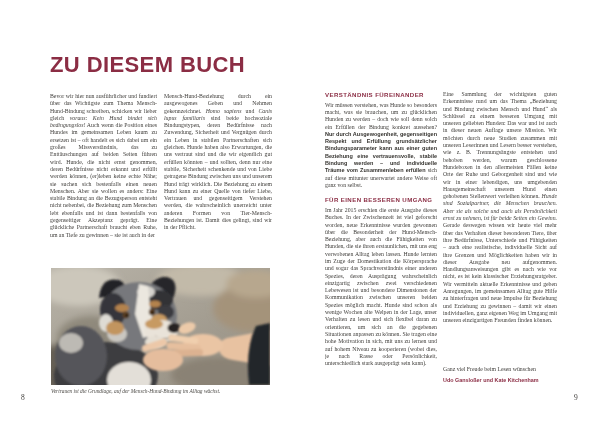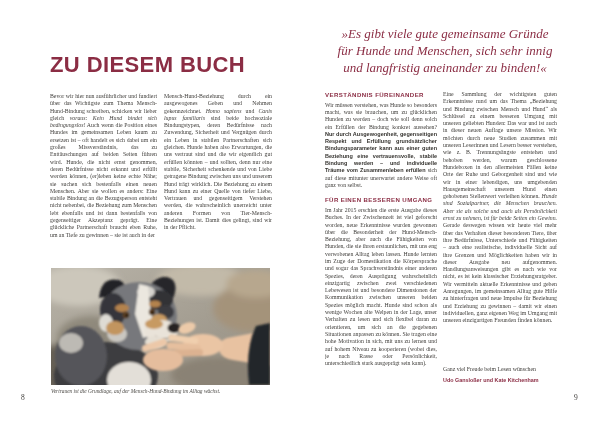--- a/index.html
+++ b/index.html
@@ -124,23 +124,20 @@
       <ellipse cx="136" cy="60" rx="9" ry="5" fill="#eccaa9" transform="rotate(-20 136 60)"></ellipse>
       <ellipse cx="112" cy="92" rx="20" ry="11" fill="#e5bd9d"></ellipse>
       <rect x="90" y="78" width="26" height="7" rx="3.5" fill="#ecc8a8" transform="rotate(-18 90 78)"></rect>
     </g>
     <path d="M219 55 L205 58 Q194 80 198 117 L219 117 Z" fill="#23262c" filter="url(#b1)"></path>
   </svg>
 
   <div class="caption">Vertrauen ist die Grundlage, auf der Mensch-Hund-Bindung im Alltag wächst.</div>
   <div class="pagenum pn-left">8</div>
 
-  <div class="quote">»Es gibt viele gute gemeinsame Gründe
-für Hunde und Menschen, sich sehr innig
-und langfristig aneinander zu binden!«</div>
 
   <div class="col rp-col1">
     <h3 class="colhead">VERSTÄNDNIS FÜREINANDER</h3>
     <p><span>Wir müssen verstehen, was Hunde so besonders macht, was sie brauchen, um zu glücklichen Hunden zu werden – doch wie soll denn solch ein Erfüllen der Bindung konkret aussehen? </span><span class="bold-run">Nur durch Ausgewogenheit, gegenseitigen Respekt und Erfüllung grundsätzlicher Bindungsparameter kann aus einer guten Beziehung eine vertrauensvolle, stabile Bindung werden – und individuelle Träume vom Zusammenleben erfüllen </span><span>sich auf diese mitunter unerwartet andere Weise oft ganz von selbst.</span></p>
     <h3 class="colhead second">FÜR EINEN BESSEREN UMGANG</h3>
     <p>Im Jahr 2015 erschien die erste Ausgabe dieses Buches. In der Zwischenzeit ist viel geforscht worden, neue Erkenntnisse wurden gewonnen über die Besonderheit der Hund-Mensch-Beziehung, aber auch die Fähigkeiten von Hunden, die sie ihren erstaunlichen, mit uns eng verwobenen Alltag leben lassen. Hunde lernten im Zuge der Domestikation die Körpersprache und sogar das Sprachverständnis einer anderen Spezies, deren Ausprägung wahrscheinlich einzigartig zwischen zwei verschiedenen Lebewesen ist und besondere Dimensionen der Kommunikation zwischen unseren beiden Spezies möglich macht. Hunde sind schon als wenige Wochen alte Welpen in der Lage, unser Verhalten zu lesen und sich flexibel daran zu orientieren, um sich an die gegebenen Situationen anpassen zu können. Sie tragen eine hohe Motivation in sich, mit uns zu lernen und auf hohem Niveau zu kooperieren (wobei dies, je nach Rasse oder Persönlichkeit, unterschiedlich stark ausgeprägt sein kann).</p>
   </div>
 
   <div class="col rp-col2">
     <div class="body-text">

